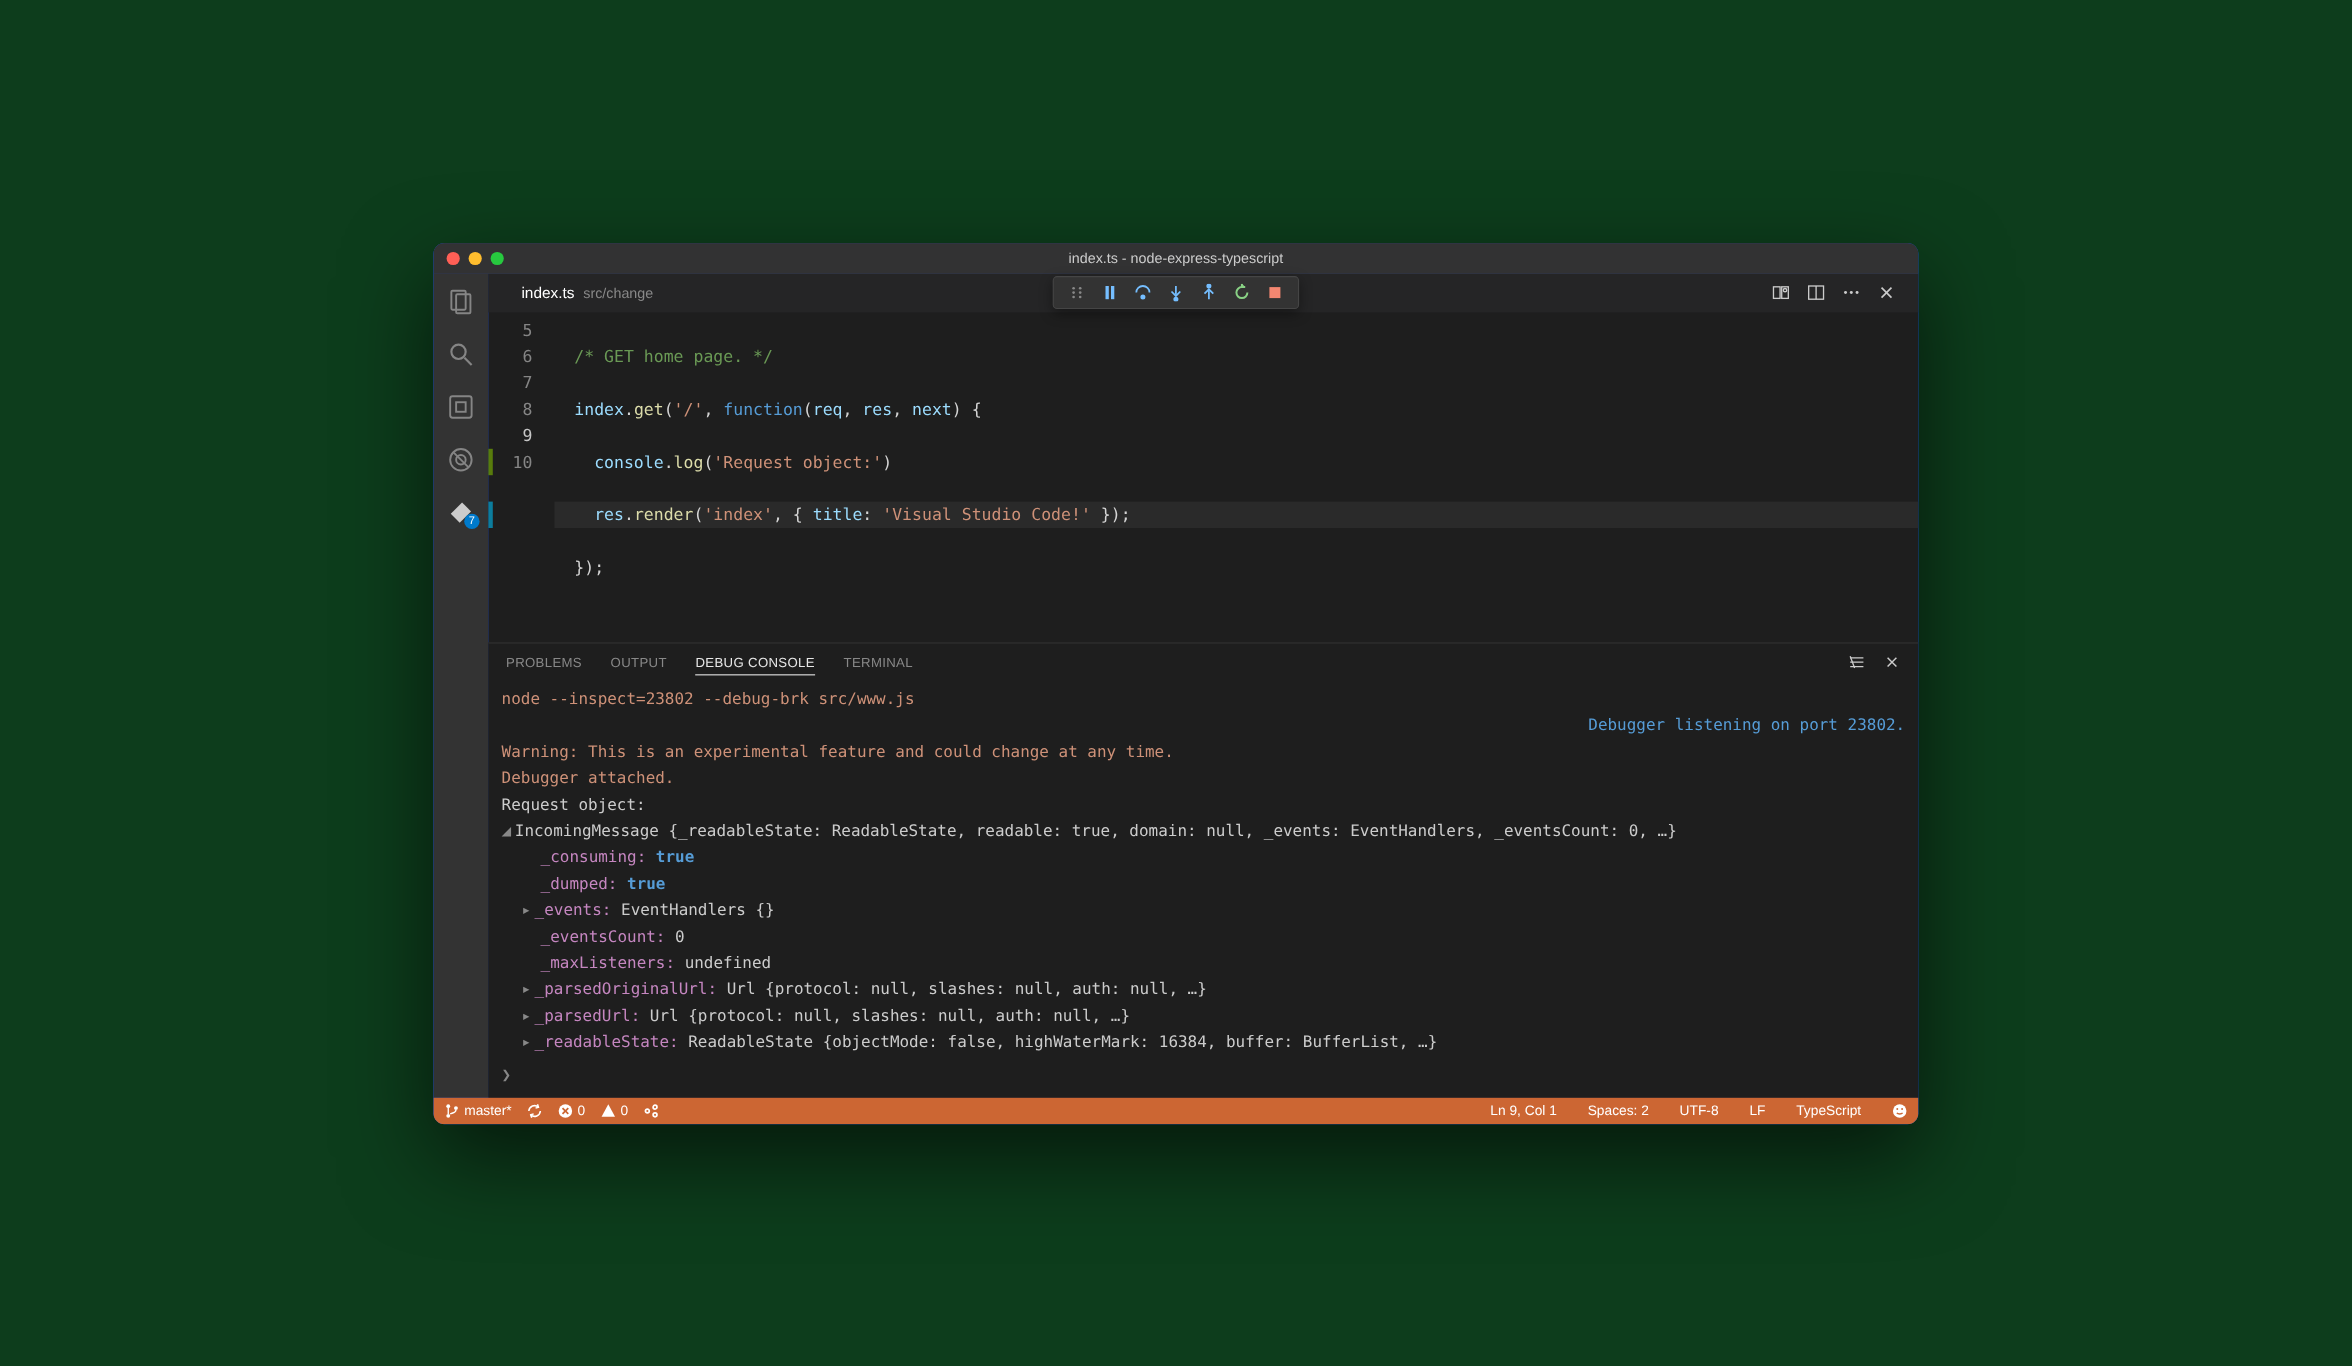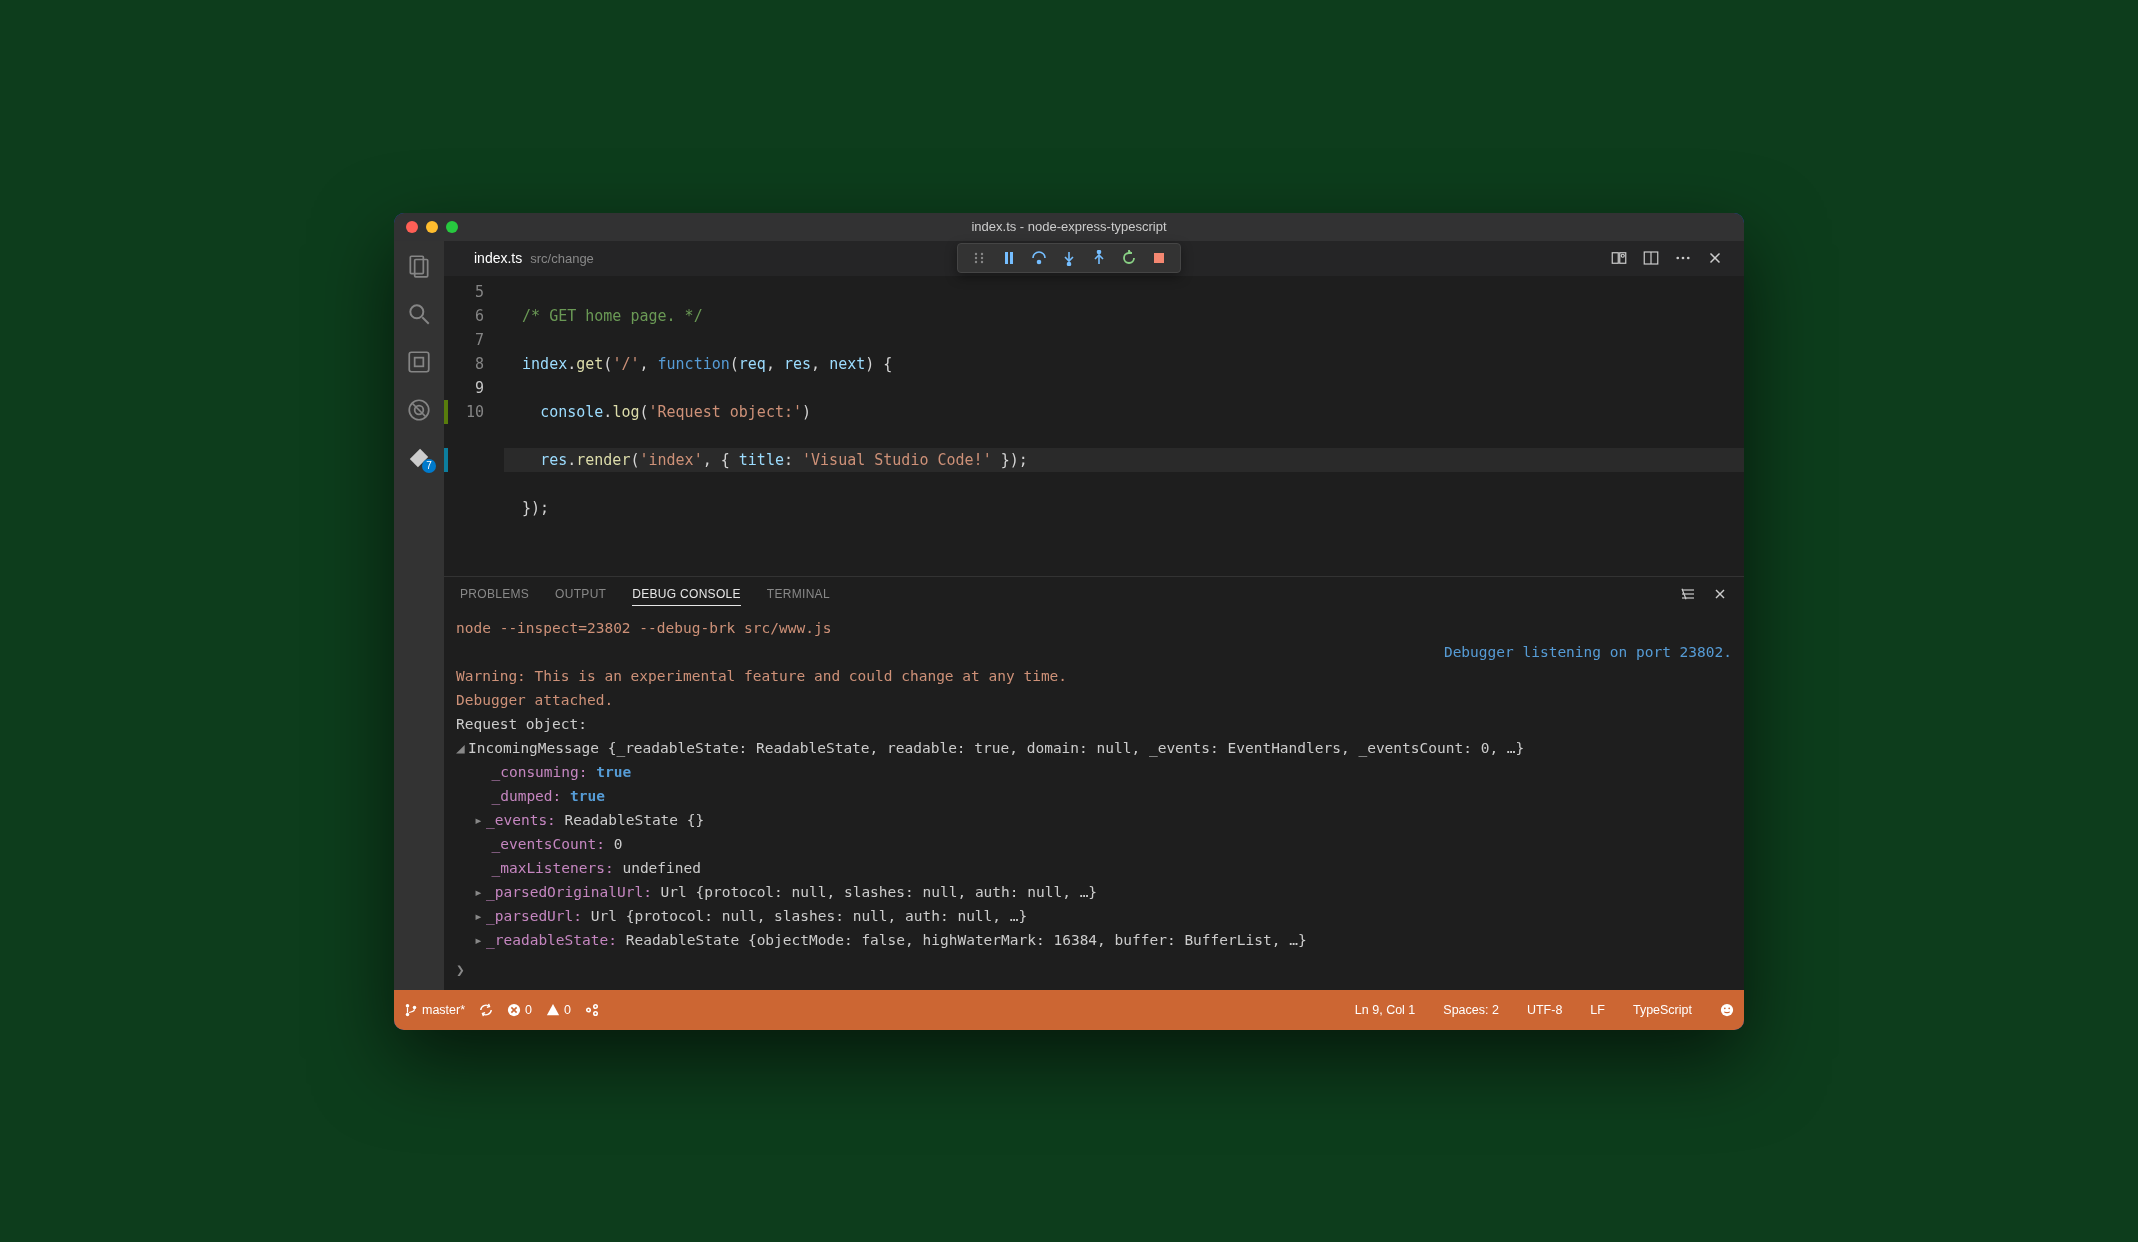--- a/index.html
+++ b/index.html
@@ -91,21 +91,21 @@
     flex:1; font-family:"SF Mono",Menlo,monospace; font-size:14.5px; line-height:24px;
     padding:4px 12px 8px 12px; color:#ccc; overflow:hidden;
   }
   .cl-org{color:#CE9178;} .cl-blue{color:#569CD6;text-align:right;} .cl-prop{color:#C586C0;}
   .cl-val{color:#ccc;} .cl-true{color:#569CD6;font-weight:bold;}
   .tree { padding-left:18px; }
   .tw { color:#888; display:inline-block; width:12px; }
   .replline { display:flex; align-items:center; gap:6px; padding-top:6px; color:#888;}
   .replline input { flex:1; background:transparent; border:none; outline:none; color:#ccc; font:inherit;}
   .statusbar {
-    height:40px; background:#CC6633; color:#fff; display:flex; align-items:center;
+    height:24px; background:#CC6633; color:#fff; display:flex; align-items:center;
     font-size:12.5px; padding:0 10px; gap:14px;
   }
   .statusbar .right { margin-left:auto; display:flex; gap:28px; align-items:center;}
   .sitem { display:flex; align-items:center; gap:4px; cursor:pointer;}
   .sitem svg{width:14px;height:14px;}
 </style>
 </head>
 <body>
 
 <div class="window">
@@ -224,21 +224,21 @@
         <div class="console">
           <div class="cl-org">node --inspect=23802 --debug-brk src/www.js</div>
           <div class="cl-blue">Debugger listening on port 23802.</div>
           <div class="cl-org">Warning: This is an experimental feature and could change at any time.</div>
           <div class="cl-org">Debugger attached.</div>
           <div>Request object:</div>
           <div><span class="tw">◢</span><span>IncomingMessage {_readableState: ReadableState, readable: true, domain: null, _events: EventHandlers, _eventsCount: 0, …}</span></div>
           <div class="tree">
             <div>&nbsp;&nbsp;<span class="cl-prop">_consuming:</span> <span class="cl-true">true</span></div>
             <div>&nbsp;&nbsp;<span class="cl-prop">_dumped:</span> <span class="cl-true">true</span></div>
-            <div><span class="tw">▸</span><span class="cl-prop">_events:</span> <span class="cl-val">ReadableState {}</span></div>
+            <div><span class="tw">▸</span><span class="cl-prop">_events:</span> <span class="cl-val">EventHandlers {}</span></div>
             <div>&nbsp;&nbsp;<span class="cl-prop">_eventsCount:</span> <span class="cl-val">0</span></div>
             <div>&nbsp;&nbsp;<span class="cl-prop">_maxListeners:</span> <span class="cl-val">undefined</span></div>
             <div><span class="tw">▸</span><span class="cl-prop">_parsedOriginalUrl:</span> <span class="cl-val">Url {protocol: null, slashes: null, auth: null, …}</span></div>
             <div><span class="tw">▸</span><span class="cl-prop">_parsedUrl:</span> <span class="cl-val">Url {protocol: null, slashes: null, auth: null, …}</span></div>
             <div><span class="tw">▸</span><span class="cl-prop">_readableState:</span> <span class="cl-val">ReadableState {objectMode: false, highWaterMark: 16384, buffer: BufferList, …}</span></div>
           </div>
           <div class="replline">
             <span>❯</span>
             <input style="">
           </div>

